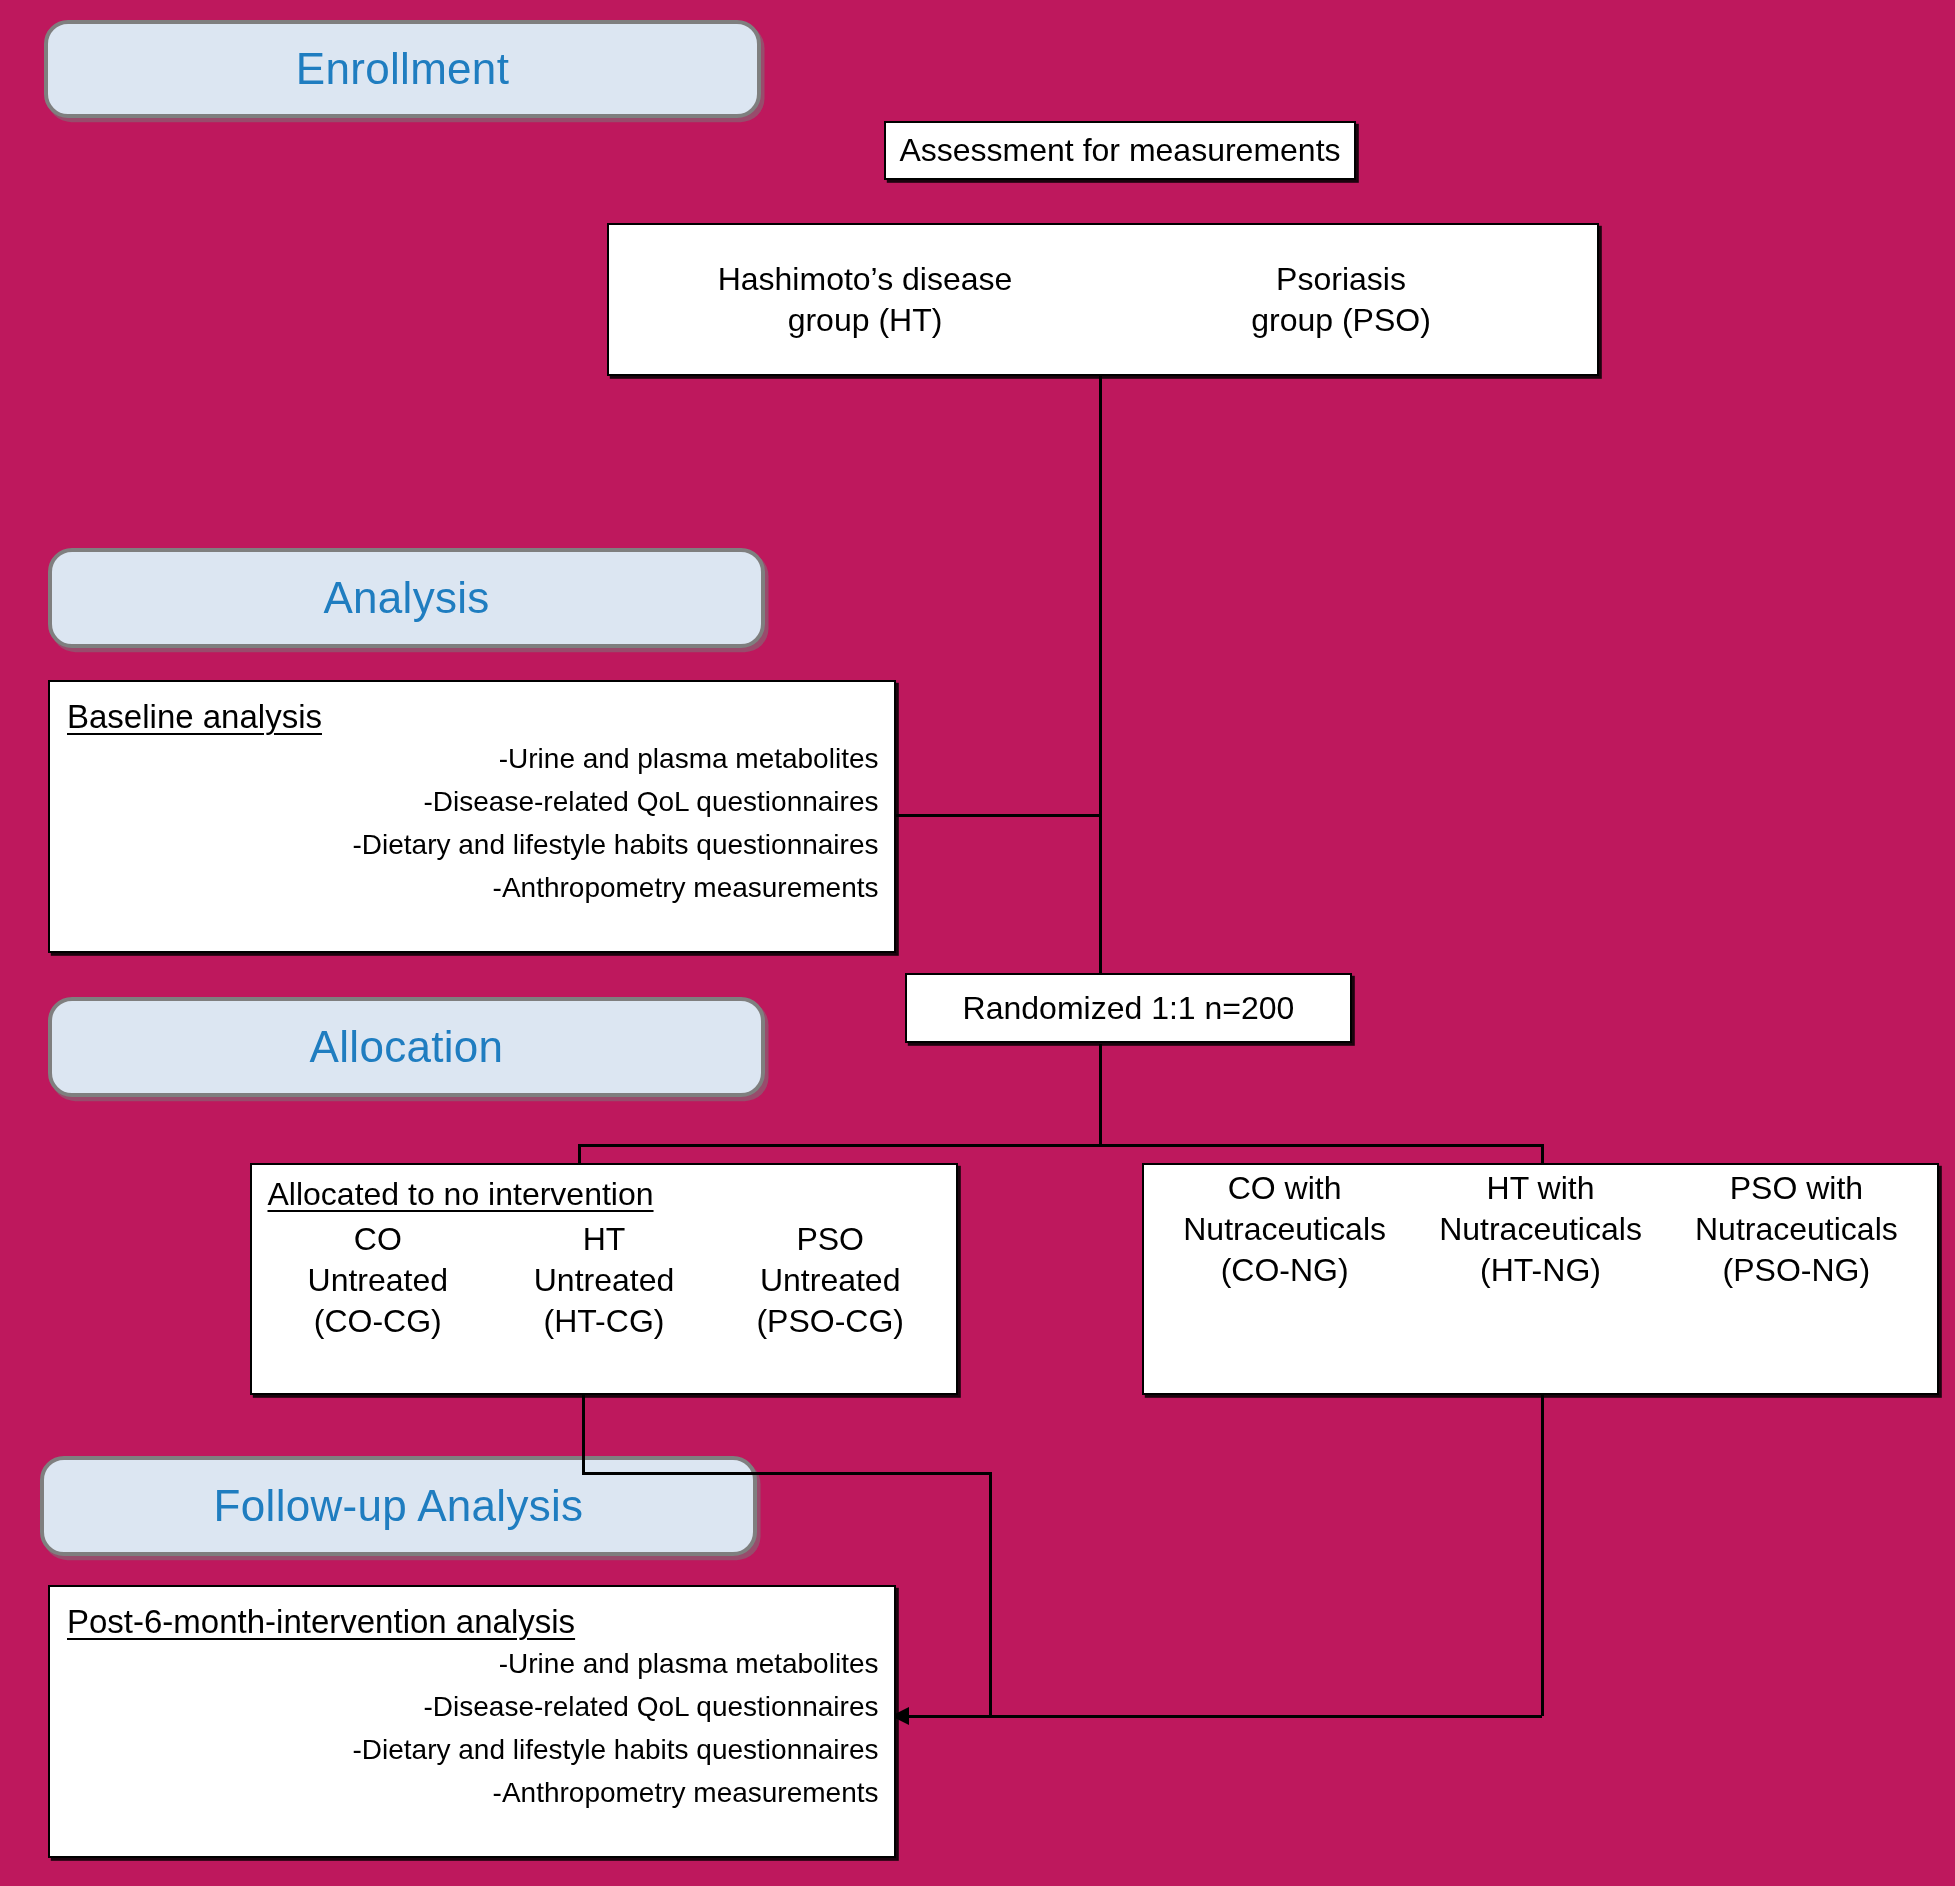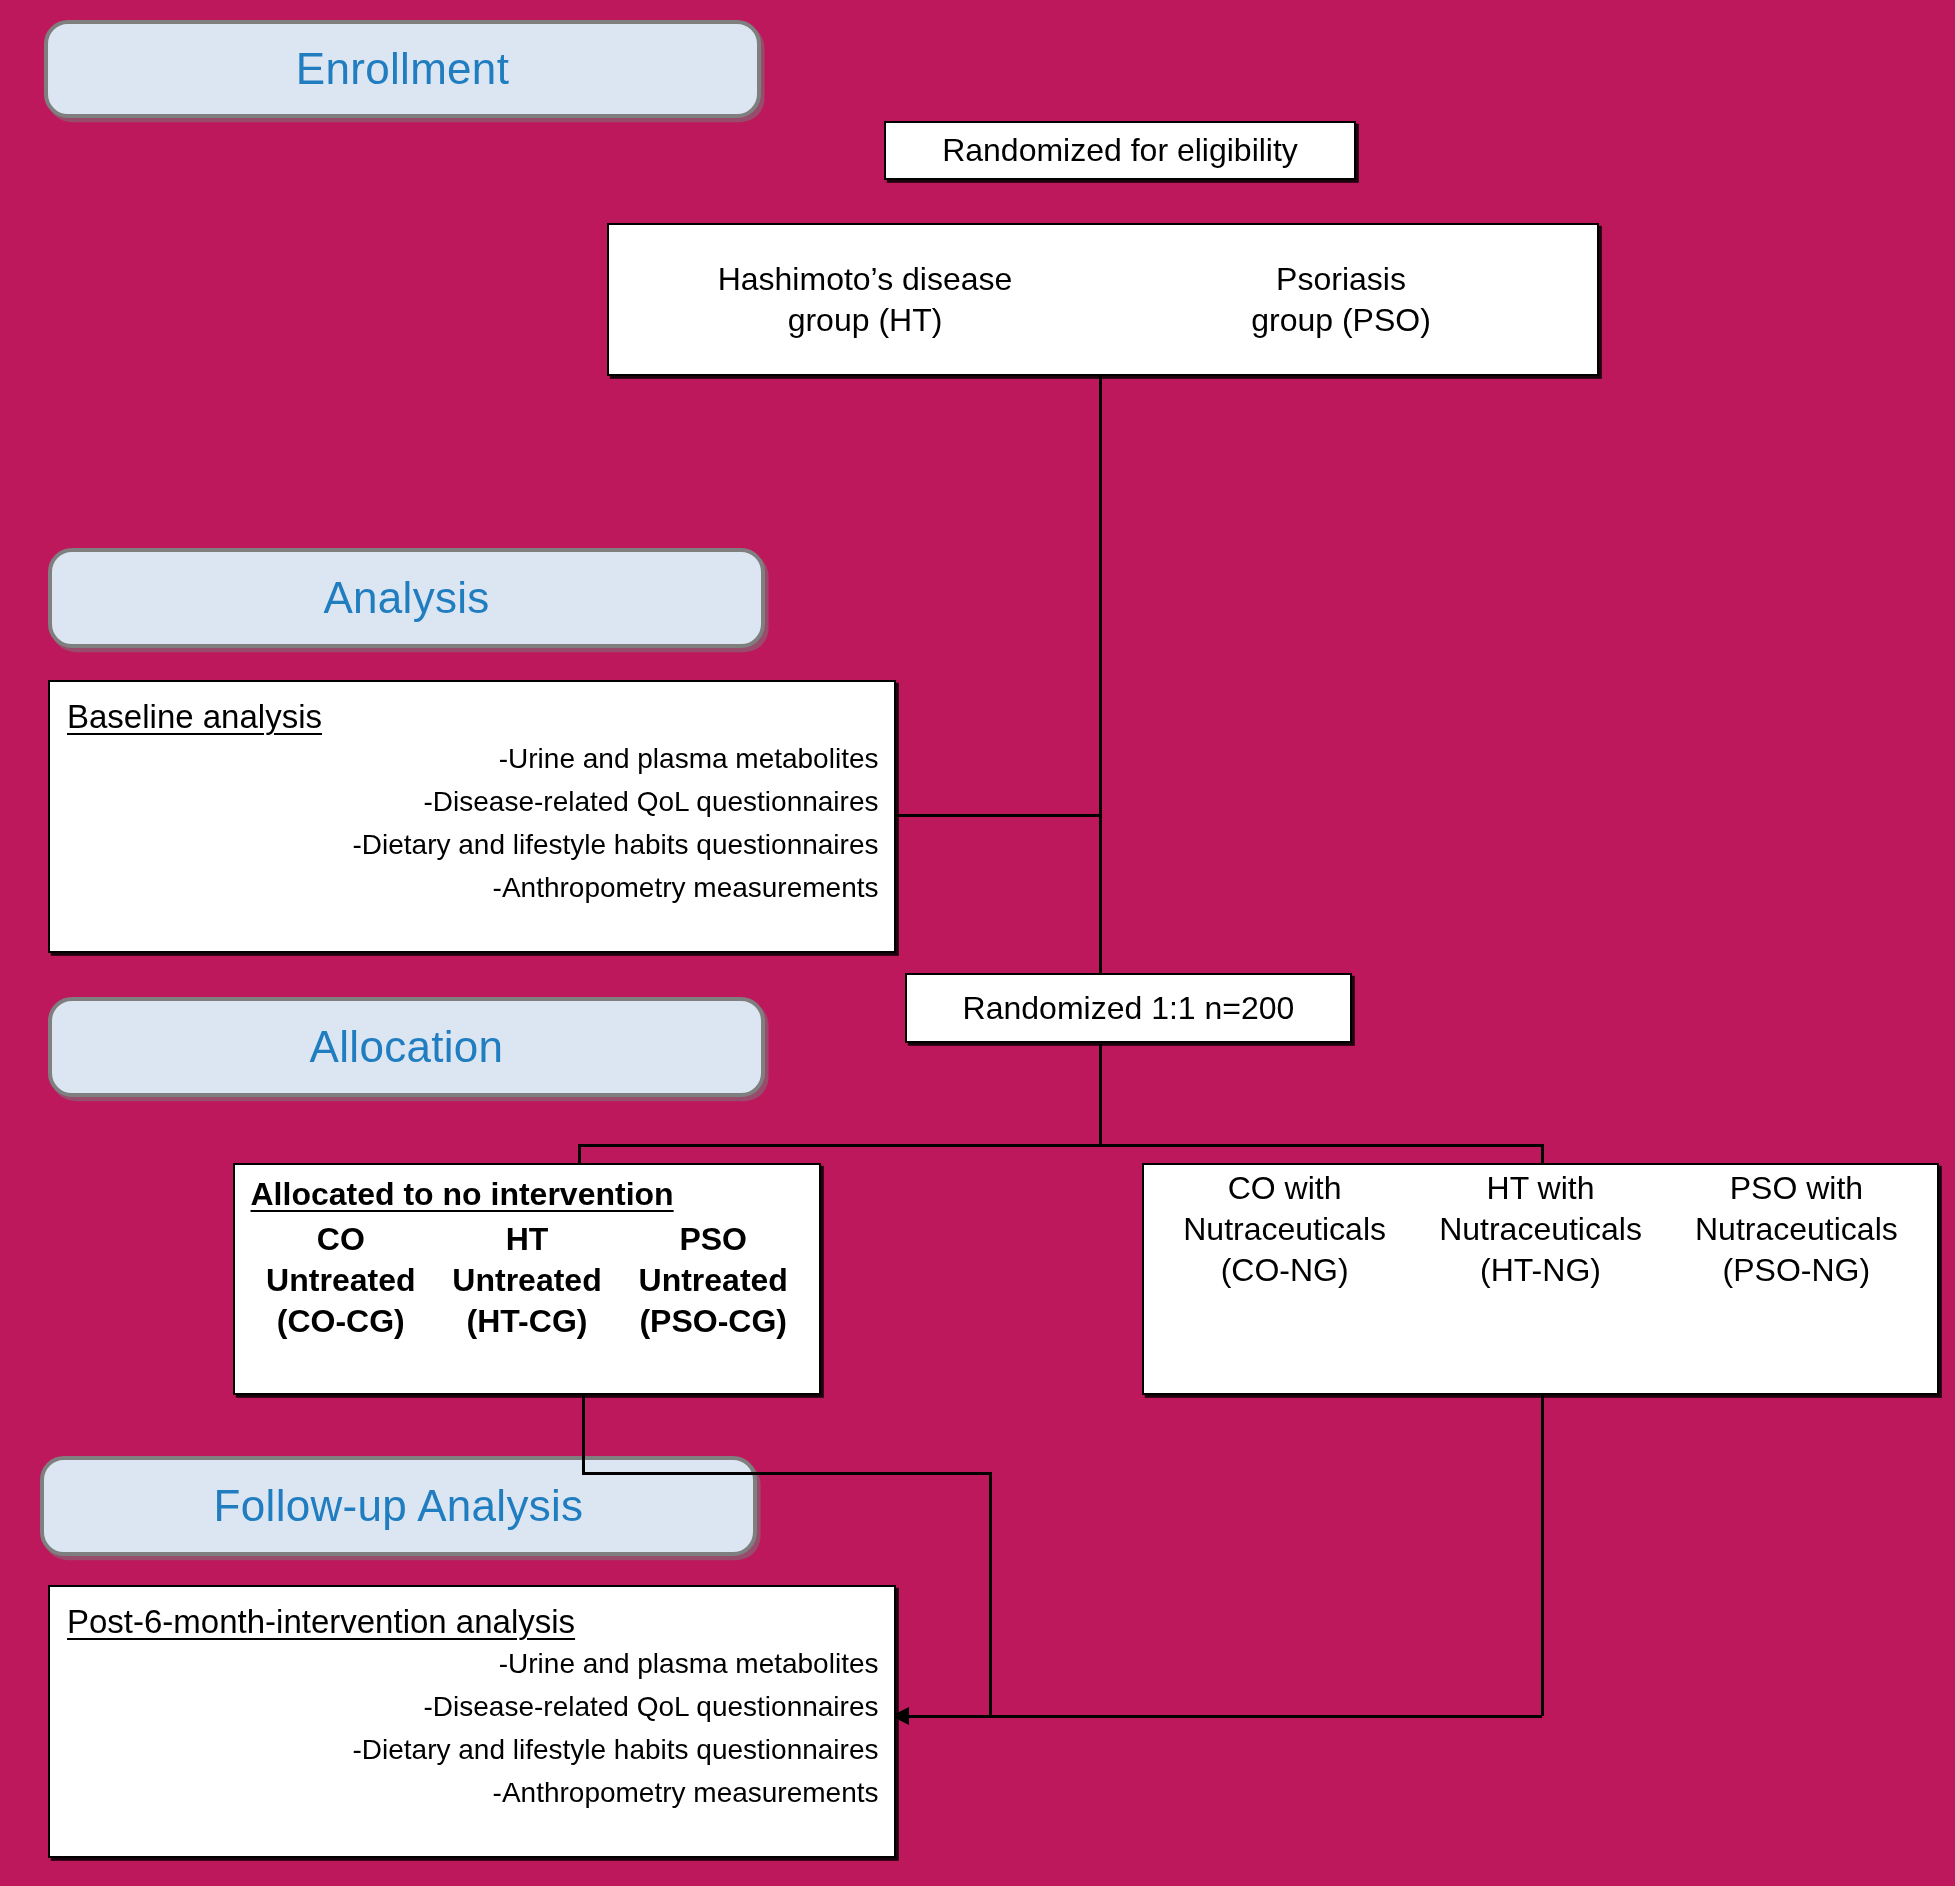--- a/index.html
+++ b/index.html
@@ -136,21 +136,21 @@
 
   <div class="stage" style="left:48px; top:997px; width:717px; height:100px;">
     <span>Allocation</span>
   </div>
 
   <div class="stage" style="left:40px; top:1456px; width:717px; height:100px;">
     <span>Follow-up Analysis</span>
   </div>
 
   <div class="node center" style="left:884px; top:121px; width:472px; height:59px;">
-    <span>Randomized for eligibility</span>
+    <span>Assessment for measurements</span>
   </div>
 
   <div class="node" style="left:607px; top:223px; width:992px; height:153px;">
     <div class="cols">
       <div class="col">
         <div>Hashimoto’s disease</div>
         <div>group (HT)</div>
       </div>
       <div class="col">
         <div>Psoriasis</div>
@@ -179,21 +179,21 @@
   <div class="vline" style="left:1099px; top:1044px; height:102px;"></div>
 
   <div class="hline" style="left:580px; top:1144px; width:964px;"></div>
 
   <div class="vline" style="left:578px; top:1144px; height:135px;"></div>
   <div class="arrow-down" style="left:571px; top:1276px;"></div>
 
   <div class="vline" style="left:1541px; top:1144px; height:135px;"></div>
   <div class="arrow-down" style="left:1534px; top:1276px;"></div>
 
-  <div class="node" style="left:233px; top:1163px; width:588px; height:232px;font-weight:bold;">
+  <div class="node" style="left:250px; top:1163px; width:708px; height:232px;">
     <span class="allochead">Allocated to no intervention</span>
     <div class="allocgrid">
       <div class="col">
         <div>CO</div>
         <div>Untreated</div>
         <div>(CO-CG)</div>
       </div>
       <div class="col">
         <div>HT</div>
         <div>Untreated</div>

